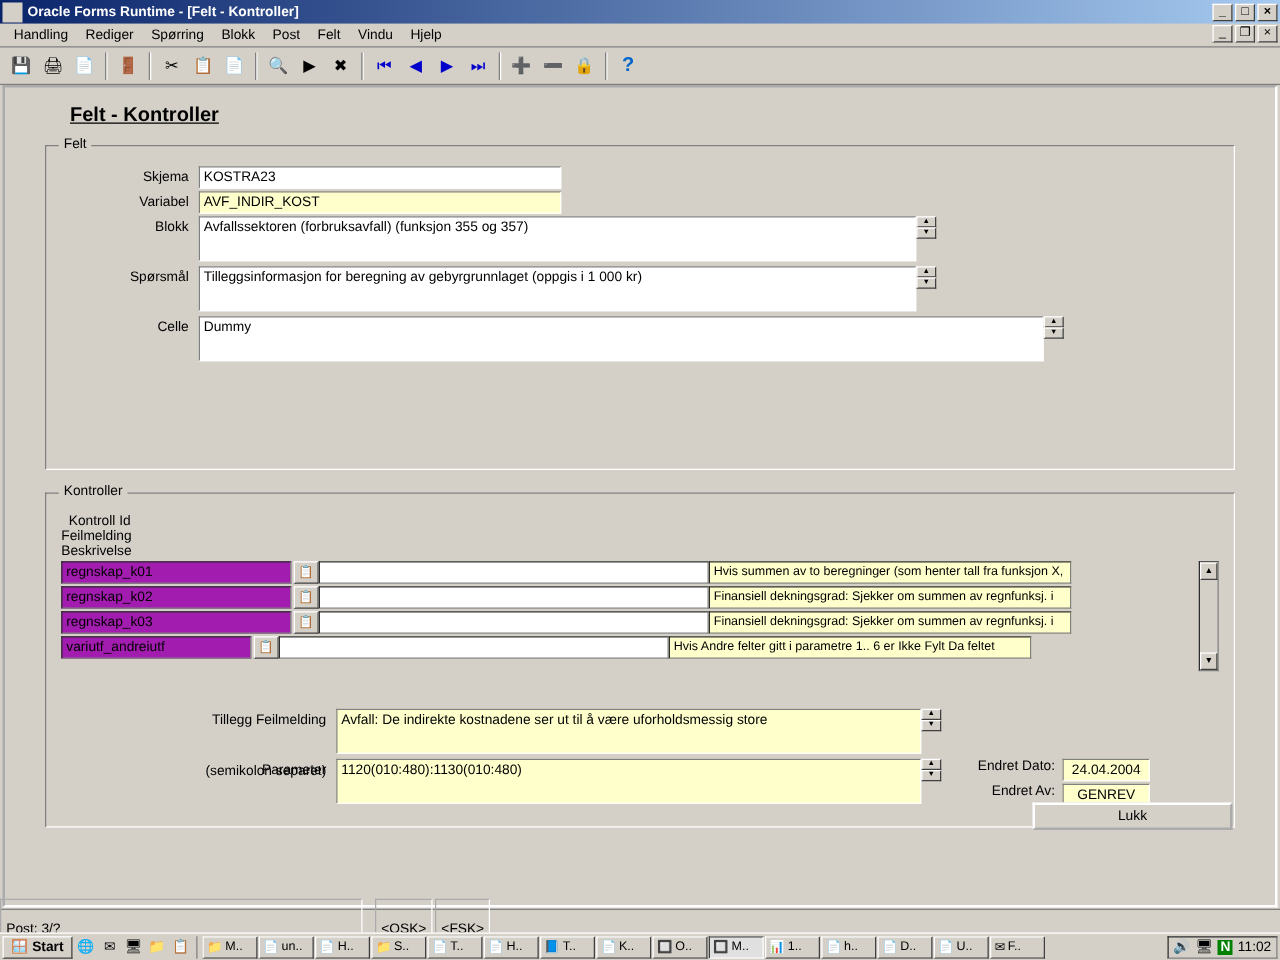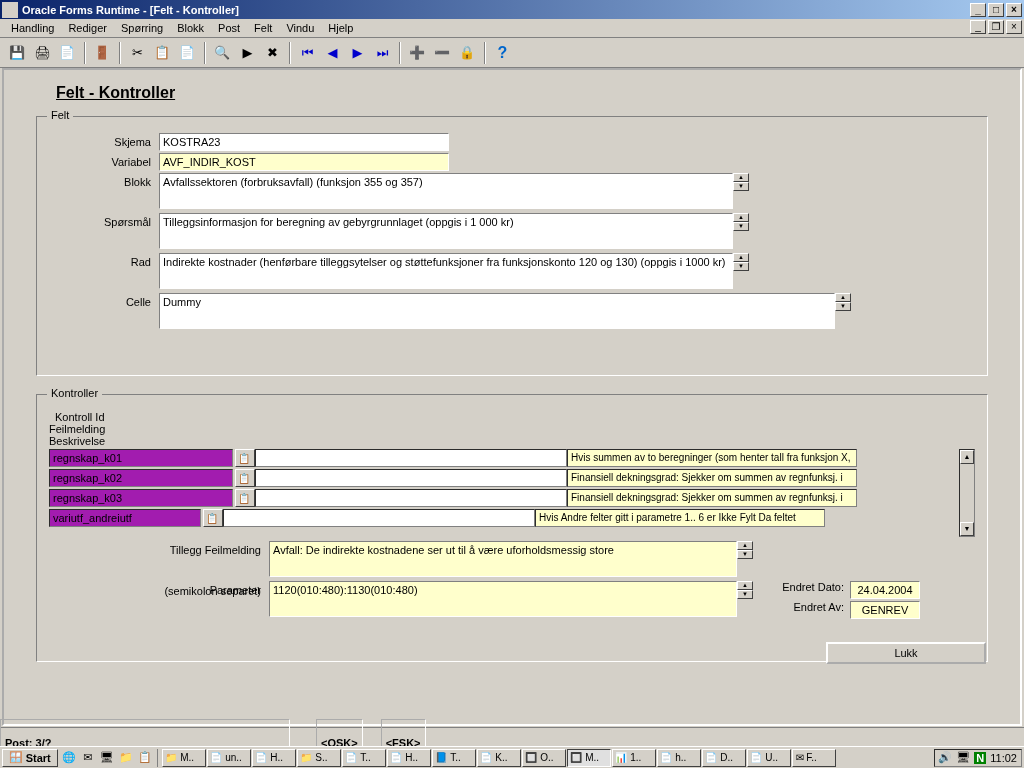--- a/index.html
+++ b/index.html
@@ -57,21 +57,21 @@
 
 
 .brow{display:flex; margin-top:4px;}
 .blbl{width:220px; text-align:right; padding-right:8px; padding-top:3px;}
 
 
 .lukk{ width:160px; height:22px; background:#d4d0c8; border:2px outset #fff; text-align:center; line-height:18px; position:absolute; right:34px; bottom:60px; }
 
 
 .status{position:absolute; left:0; bottom:22px; right:0; height:19px; background:#d4d0c8; border-top:1px solid #808080; display:flex; align-items:center; font-size:11px;}
-.status .cell{border:1px inset #fff; height:16px; padding:17px 4px; margin-right:18px;font-weight:bold;}
+.status .cell{border:1px inset #fff; height:16px; padding:17px 4px; margin-right:2px;}
 .status .big{width:290px;}
 
 
 .taskbar{position:absolute; bottom:0; left:0; right:0; height:22px; background:#d4d0c8; border-top:1px solid #fff; display:flex; align-items:center; padding:0 2px; gap:2px;}
 .start{height:18px; padding:0 6px; border:1px solid #fff;border-right-color:#404040;border-bottom-color:#404040; display:flex;align-items:center;gap:3px;font-weight:bold;}
 .task{height:18px; padding:0 3px; border:1px solid #fff;border-right-color:#404040;border-bottom-color:#404040; display:flex;align-items:center; font-size:10px; overflow:hidden; white-space:nowrap; min-width:0;}
 .task.active{border:1px solid #404040;border-right-color:#fff;border-bottom-color:#fff;background:#e0e0e0;}
 .systray{margin-left:auto;border:1px inset #808080;height:18px;padding:0 4px;display:flex;align-items:center;gap:4px;}
 .qlaunch{display:flex; gap:1px; border-right:1px solid #808080; padding-right:3px; margin-right:2px;}
 .ql{width:18px;height:18px;display:flex;align-items:center;justify-content:center;font-size:11px;}
@@ -161,28 +161,20 @@
     </div>
     <div class="row" style="margin-top:4px">
       <div class="lbl">Spørsmål</div>
       <div class="field ta" style="width:574px">Tilleggsinformasjon for beregning av gebyrgrunnlaget (oppgis i 1 000 kr)</div>
       <div class="spin">
           <div class="spinbtn">▲</div>
           <div class="spinbtn">▼</div>
         </div>
     </div>
     <div class="row" style="margin-top:4px">
-      <div class="lbl">Rad</div>
-      <div class="field ta" style="width:574px">Indirekte kostnader (henførbare tilleggsytelser og støttefunksjoner fra funksjonskonto 120 og 130) (oppgis i 1000 kr)</div>
-      <div class="spin">
-          <div class="spinbtn">▲</div>
-          <div class="spinbtn">▼</div>
-        </div>
-    </div>
-    <div class="row" style="margin-top:4px">
       <div class="lbl">Celle</div>
       <div class="field ta" style="width:676px">Dummy</div>
       <div class="spin">
           <div class="spinbtn">▲</div>
           <div class="spinbtn">▼</div>
         </div>
     </div>
   </div>
 
   <div class="groupbox" style="height:268px">
@@ -221,21 +213,21 @@
             <div class="kf" style="width:312px;background:#fff"></div>
             <div class="kdesc">Hvis Andre felter gitt i parametre 1.. 6 er Ikke Fylt Da feltet</div>
           </div>
         </div>
       <div class="vscroll">
         <div class="up">▲</div>
         <div class="dn">▼</div>
       </div>
     </div>
 
-    <div class="brow" style="margin-top:4px">
+    <div class="brow" style="margin-top:30px">
       <div class="blbl">Tillegg Feilmelding</div>
       <div class="field yellow ta" style="width:468px">Avfall: De indirekte kostnadene ser ut til å være uforholdsmessig store</div>
       <div class="spin">
           <div class="spinbtn">▲</div>
           <div class="spinbtn">▼</div>
         </div>
     </div>
     <div class="brow">
       <div class="blbl"><span>Parameter</span></div>
       <div class="field yellow ta" style="width:468px">1120(010:480):1130(010:480)</div>

